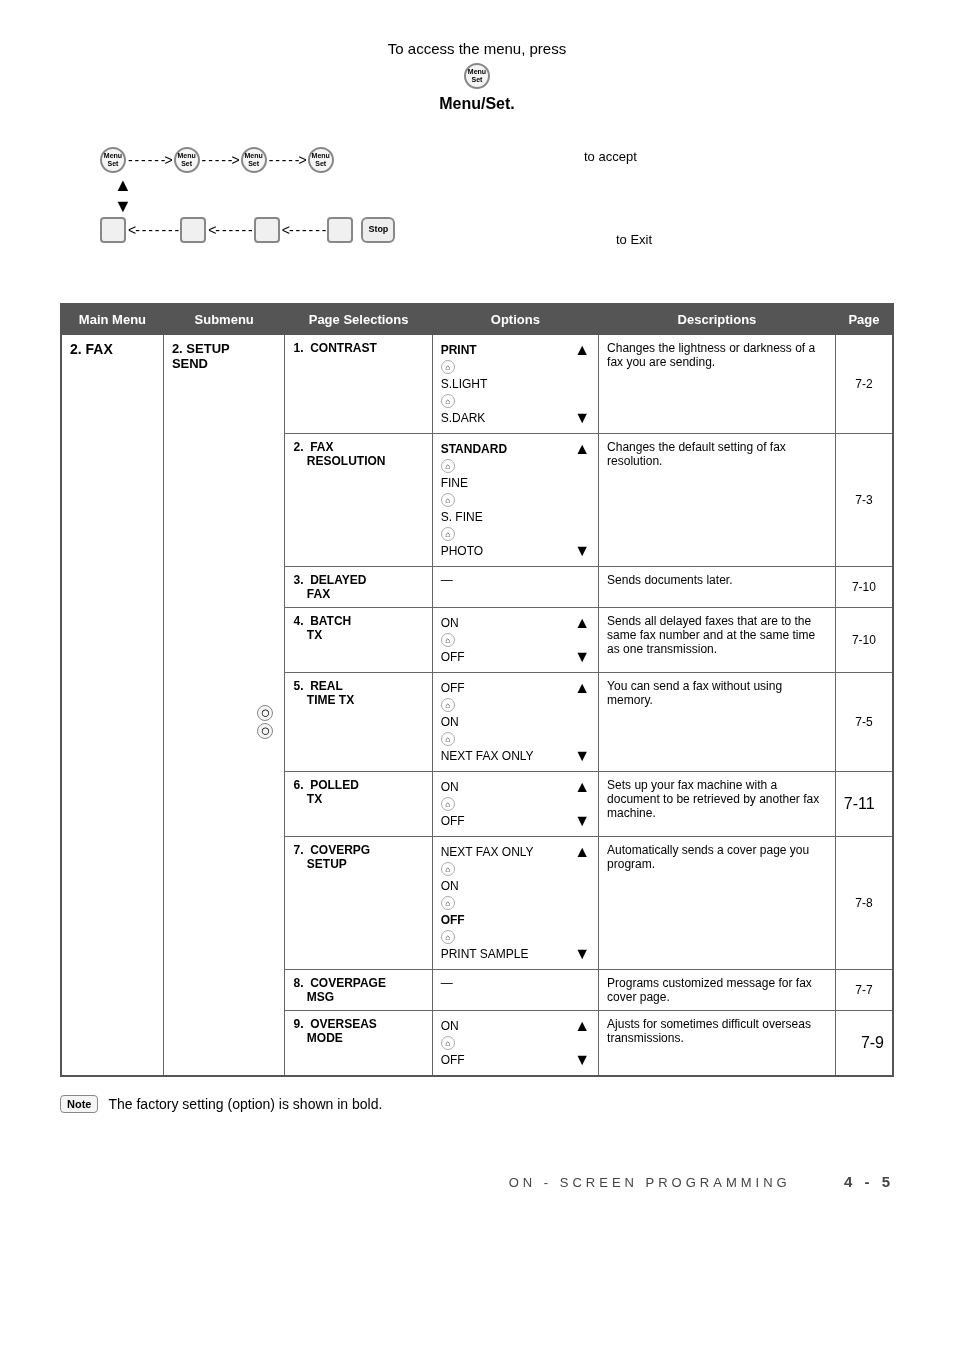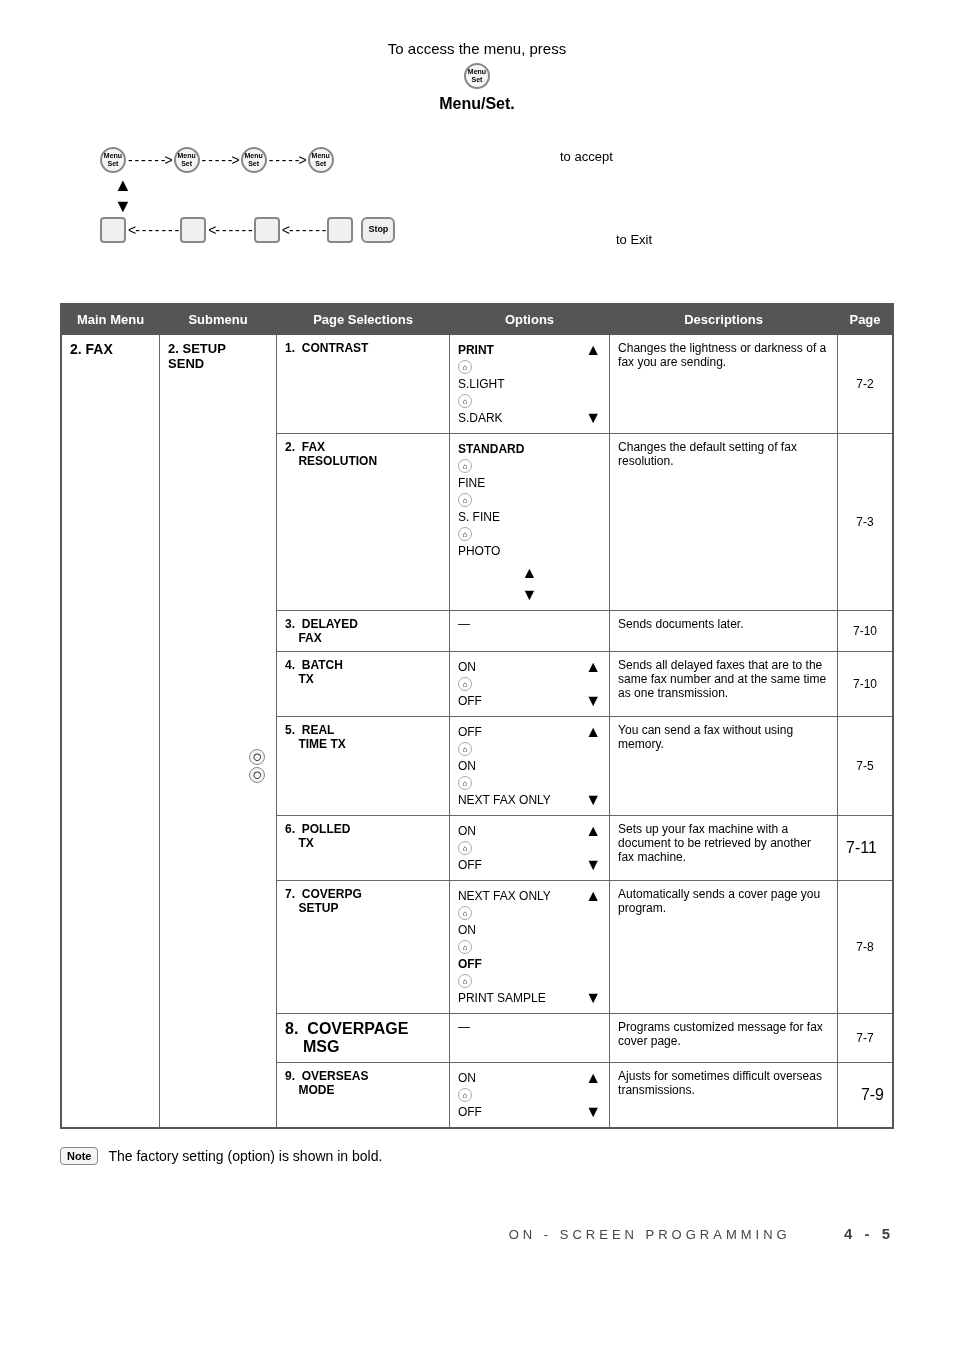--- a/index.html
+++ b/index.html
@@ -127,21 +127,21 @@
   <div class="row1" style="top:10px; left:0; display:flex; align-items:center;">
     <span class="btn-icon small" style="font-size:7px;line-height:1.1;">Menu<br>Set</span>
     <span style="font-size:14px; letter-spacing:-1px; margin:0 2px;">- - - - - -&gt;</span>
     <span class="btn-icon small" style="font-size:7px;line-height:1.1;">Menu<br>Set</span>
     <span style="font-size:14px; letter-spacing:-1px; margin:0 2px;">- - - - -&gt;</span>
     <span class="btn-icon small" style="font-size:7px;line-height:1.1;">Menu<br>Set</span>
     <span style="font-size:14px; letter-spacing:-1px; margin:0 2px;">- - - - -&gt;</span>
     <span class="btn-icon small" style="font-size:7px;line-height:1.1;">Menu<br>Set</span>
   </div>
 
-  <div style="position:absolute; top:12px; left:460px;">
+  <div style="position:absolute; top:12px; left:484px;">
     <span>to accept</span>
   </div>
 
   <div style="position:absolute; top:38px; left:14px; display:flex; flex-direction:column; align-items:center;">
     <span style="font-size:18px;">▲</span>
     <span style="font-size:18px;">▼</span>
   </div>
 
   <div style="position:absolute; top:80px; left:0; display:flex; align-items:center;">
     <span class="btn-icon small" style="font-size:7px;line-height:1.1; border-radius:4px; background:#f0f0f0;"></span>
@@ -192,21 +192,21 @@
             </div>
           </div>
         </td>
         <td style="font-size: 12px; vertical-align: top;">Changes the lightness or darkness of a fax you are sending.</td>
         <td style="text-align: center; vertical-align: middle; font-size: 12px;">7-2</td>
       </tr>
       <tr>
         <td style="font-weight: bold; font-size: 12px; white-space: pre; vertical-align: top;">2.  FAX
     RESOLUTION</td>
         <td style="font-size: 12px;">
-          <div style="display: flex; align-items: stretch; gap: 4px; flex-direction: column;">
+          <div style="display: flex; align-items: stretch; gap: 4px;">
             <div style="display: flex; flex-direction: column; flex: 1 1 0%;">
               <div style="padding: 2px 0px; font-weight: bold;">STANDARD</div>
               <div style="border: 1px solid rgb(170, 170, 170); border-radius: 50%; width: 14px; height: 14px; text-align: center; line-height: 13px; font-size: 8px; margin: 1px 0px;">⌂</div>
               <div style="padding: 2px 0px;">FINE</div>
               <div style="border: 1px solid rgb(170, 170, 170); border-radius: 50%; width: 14px; height: 14px; text-align: center; line-height: 13px; font-size: 8px; margin: 1px 0px;">⌂</div>
               <div style="padding: 2px 0px;">S. FINE</div>
               <div style="border: 1px solid rgb(170, 170, 170); border-radius: 50%; width: 14px; height: 14px; text-align: center; line-height: 13px; font-size: 8px; margin: 1px 0px;">⌂</div>
               <div style="padding: 2px 0px;">PHOTO</div>
             </div>
             <div style="display: flex; flex-direction: column; justify-content: space-between; align-items: center; min-height: 40px;">
@@ -301,21 +301,21 @@
             <div style="display: flex; flex-direction: column; justify-content: space-between; align-items: center; min-height: 40px;">
               <span style="font-size: 16px;">▲</span>
               <span style="font-size: 16px;">▼</span>
             </div>
           </div>
         </td>
         <td style="font-size: 12px; vertical-align: top;">Automatically sends a cover page you program.</td>
         <td style="text-align: center; vertical-align: middle; font-size: 12px;">7-8</td>
       </tr>
       <tr>
-        <td style="font-weight: bold; font-size: 16px; white-space: pre; vertical-align: top;">8.  COVERPAGE
+        <td style="font-weight: bold; font-size: 12px; white-space: pre; vertical-align: top;">8.  COVERPAGE
     MSG</td>
         <td style="font-size: 12px;">—</td>
         <td style="font-size: 12px; vertical-align: top;">Programs customized message for fax cover page.</td>
         <td style="text-align: center; vertical-align: middle; font-size: 12px;">7-7</td>
       </tr>
       <tr>
         <td style="font-weight: bold; font-size: 12px; white-space: pre; vertical-align: top;">9.  OVERSEAS
     MODE</td>
         <td style="font-size: 12px;">
           <div style="display: flex; align-items: stretch; gap: 4px;">

